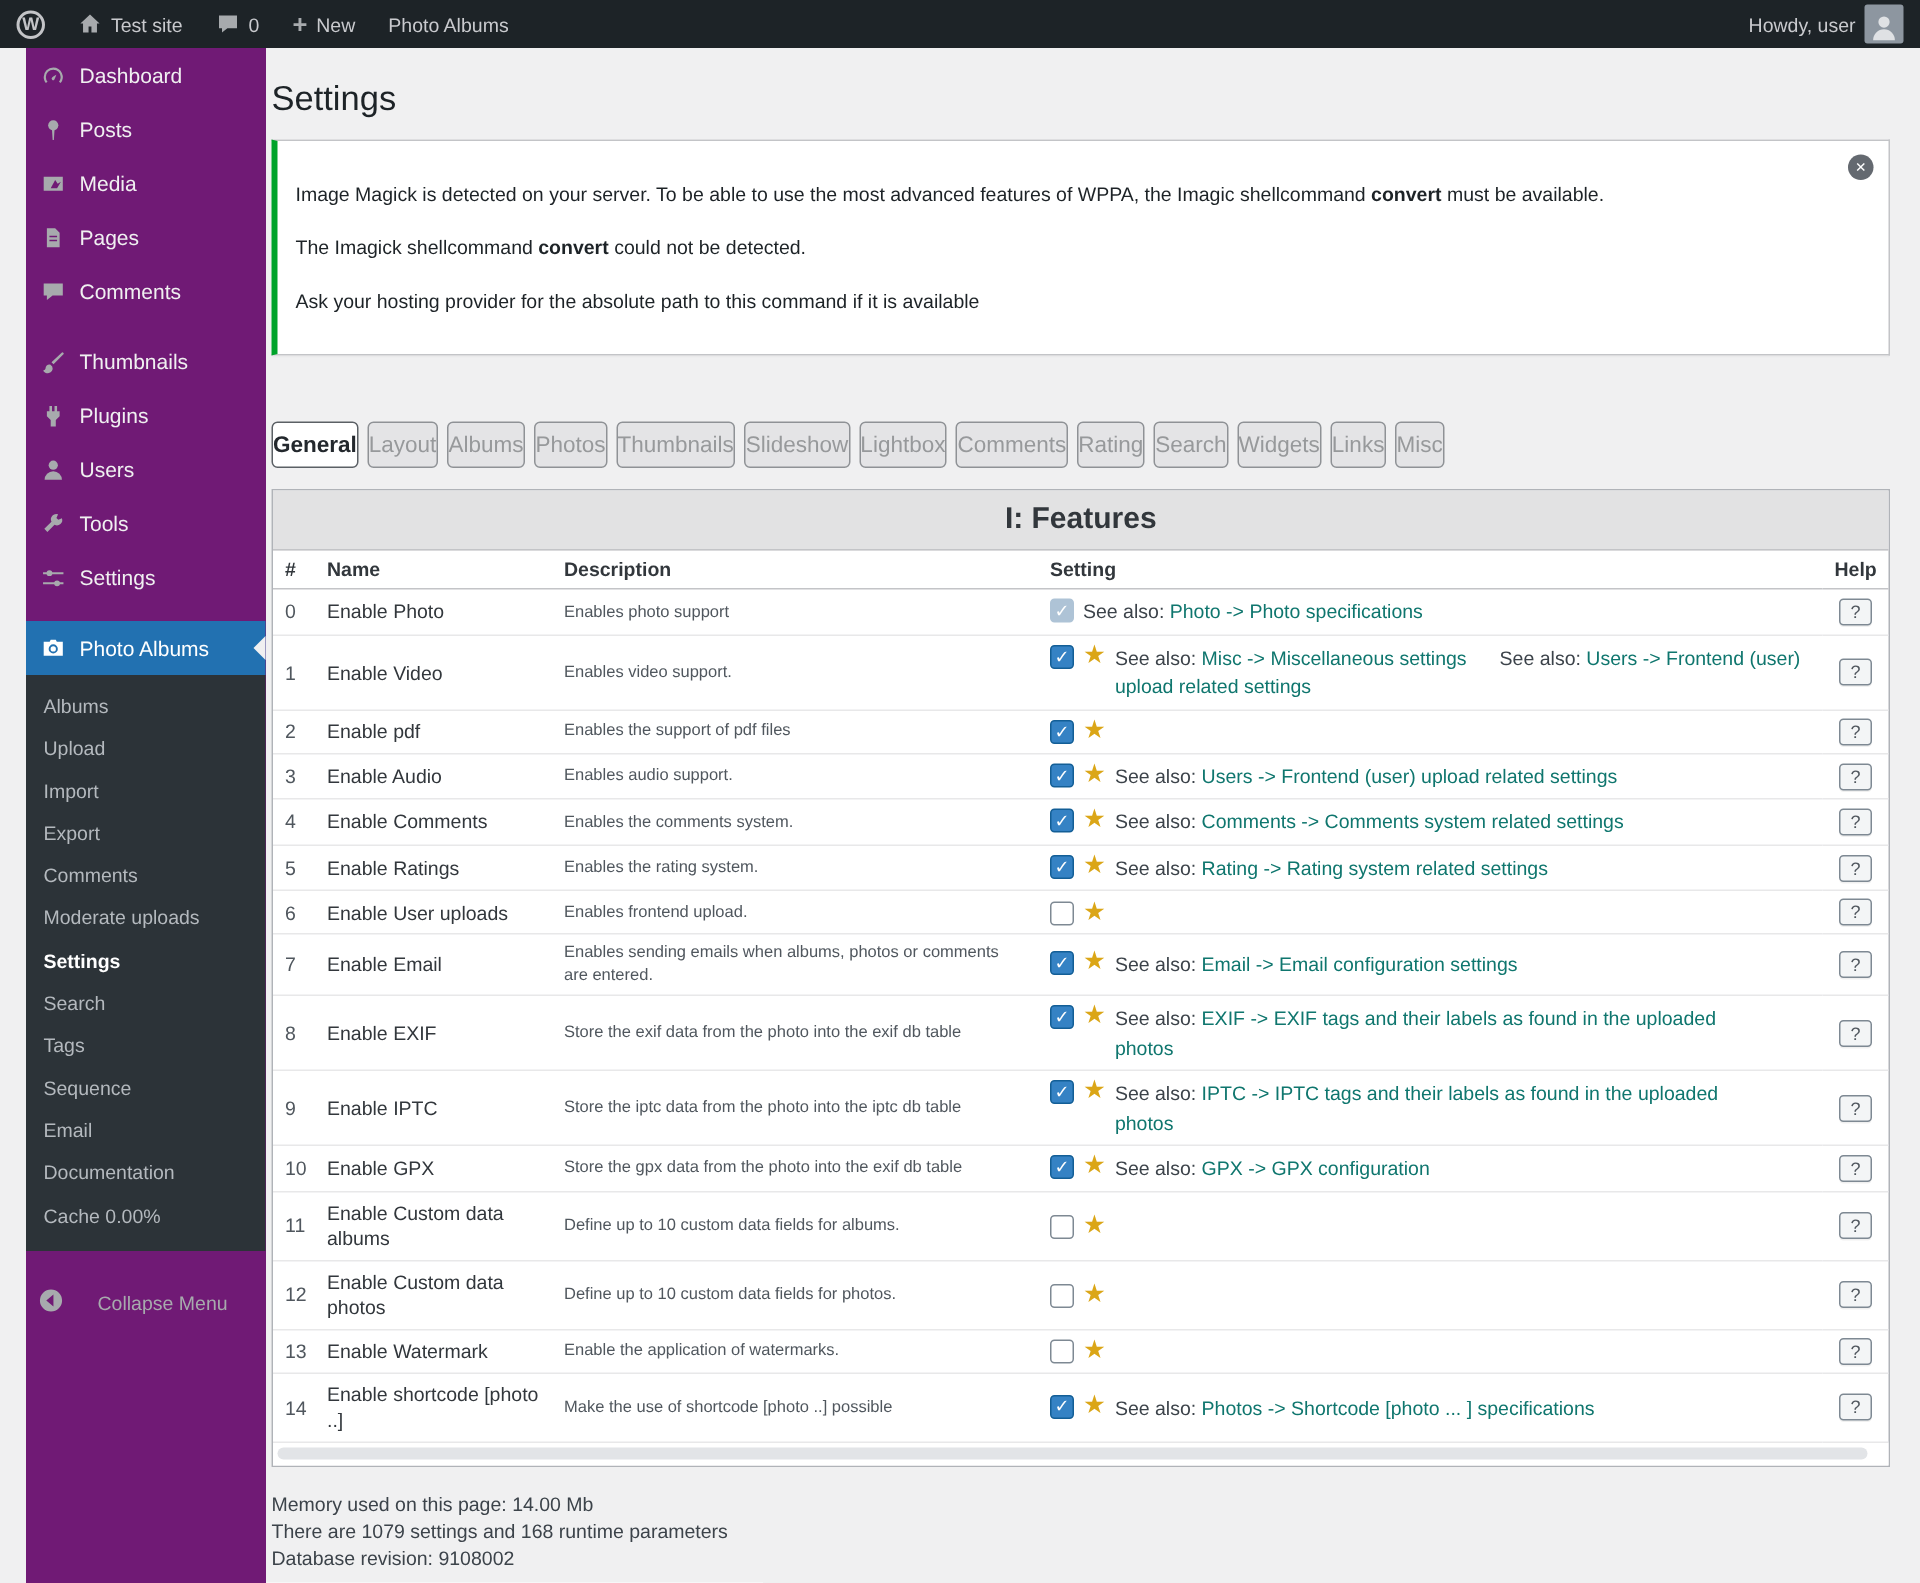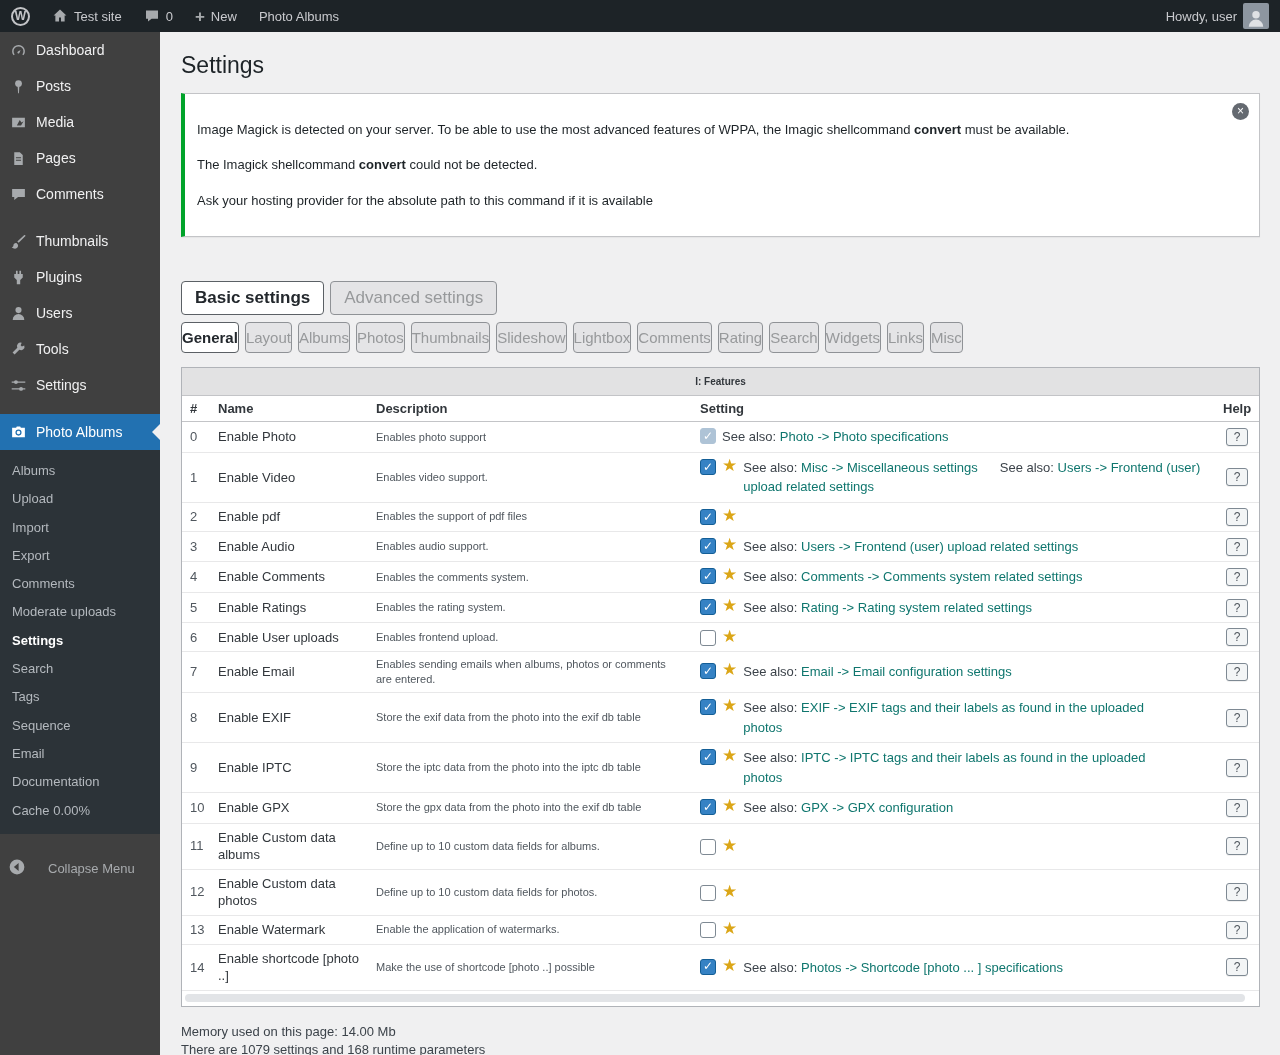--- a/index.html
+++ b/index.html
@@ -12,21 +12,21 @@
   #adminbar{position:fixed;top:0;left:0;right:0;height:32px;background:#1d2327;color:#c9cace;display:flex;justify-content:space-between;z-index:60;font-size:13px}
   .ab-group{display:flex;align-items:stretch}
   .ab-item{display:flex;align-items:center;gap:6px;padding:0 11px;cursor:pointer;white-space:nowrap}
   .ab-icon svg{width:16px;height:16px;fill:#a7aaad;display:block}
   .wp-logo-circle{width:19px;height:19px;border:2px solid #c3c4c7;border-radius:50%;color:#c3c4c7;font-weight:bold;font-size:12px;display:flex;align-items:center;justify-content:center}
   .ab-plus{font-size:17px;font-weight:bold;color:#a7aaad;line-height:1}
   .avatar{width:26px;height:26px;background:#8d96a0;display:flex;align-items:flex-end;justify-content:center;overflow:hidden;border-radius:2px}
   .avatar svg{width:22px;height:22px;fill:#dfe1e4}
 
   
-  #sidebar{position:fixed;top:32px;left:0;bottom:0;width:160px;background:#404040;color:#f0f0f1;z-index:50}
+  #sidebar{position:fixed;top:32px;left:17px;bottom:0;width:160px;background:#701a75;color:#f0f0f1;z-index:50}
   .menu-item{display:flex;align-items:center;gap:8px;padding:8px 8px;min-height:34px;font-size:14px;cursor:pointer;position:relative}
   .menu-icon{width:20px;height:20px;display:flex;align-items:center;justify-content:center;color:#a7aaad;flex:none}
   .menu-icon svg{width:17px;height:17px;fill:currentColor;display:block}
   .menu-label{line-height:1.2}
   .menu-item.active{background:#2271b1;color:#fff}
   .menu-item.active .menu-icon{color:#fff}
   .menu-arrow{position:absolute;right:0;top:50%;margin-top:-8px;width:0;height:0;border:8px solid transparent;border-right-color:#f0f0f1}
   .menu-sep{height:11px}
   .submenu{background:#2c3338;padding:7px 0 9px}
   .submenu-item{padding:7px 12px;font-size:13px;color:#b4b9be;cursor:pointer;line-height:1.1}
@@ -43,21 +43,21 @@
   .dismiss{position:absolute;top:9px;right:10px;width:17px;height:17px;border:none;border-radius:50%;background:#646970;color:#fff;font-size:12px;line-height:16px;text-align:center;cursor:pointer;padding:0}
 
   .main-tabs{display:flex;gap:6px;margin-bottom:7px}
   .sub-tabs{display:flex;flex-wrap:wrap;gap:6px;row-gap:1px;max-width:1000px;margin-bottom:14px}
   .tab{border:1px solid #8f9296;border-radius:4px;background:#e4e4e6;color:#97999b;cursor:pointer}
   .tab.main{font-size:17px;padding:6px 13px}
   .tab.sub{font-size:15px;padding:6px 0}
   .tab.active{background:#fff;color:#23282d;font-weight:bold;border-color:#5b6065}
 
   .table-wrap{border:1px solid #b0b3b8;background:#fff}
-  .table-title{background:#e2e2e3;text-align:center;font-weight:bold;font-size:10px;color:#32373c;padding:8px;border-bottom:1px solid #c3c4c7}
+  .table-title{background:#e2e2e3;text-align:center;font-weight:bold;font-size:20px;color:#32373c;padding:8px;border-bottom:1px solid #c3c4c7}
   table{width:100%;border-collapse:collapse;table-layout:fixed;font-size:13px}
   thead th{text-align:left;font-weight:bold;color:#32373c;padding:5px 8px;border-bottom:1px solid #c3c4c7;font-size:13px}
   th.col-num{width:28px}
   th.col-name{width:158px}
   th.col-desc{width:324px}
   th.col-help{width:44px}
   tbody td{padding:5px 8px;border-bottom:1px solid #e8e8e9;vertical-align:middle;color:#3c434a;line-height:1.35}
   td.num{color:#50575e}
   td.name{color:#32373c}
   td.desc{font-size:11px;color:#50575e}
@@ -247,24 +247,20 @@
 <div id="content">
   <h1>Settings</h1>
 
   <div class="notice">
     <p><span>Image Magick is detected on your server. To be able to use the most advanced features of WPPA, the Imagic shellcommand </span><strong>convert</strong><span> must be available.</span></p>
     <p><span>The Imagick shellcommand </span><strong>convert</strong><span> could not be detected.</span></p>
     <p><span>Ask your hosting provider for the absolute path to this command if it is available</span></p>
     <button class="dismiss"><span>×</span></button>
   </div>
 
-  <div class="main-tabs" id="main-tabs">
-      <button class="tab main active">Basic settings</button>
-      <button class="tab main">Advanced settings</button>
-    </div>
   <div class="sub-tabs" id="sub-tabs">
       <button class="tab sub active">General</button>
       <button class="tab sub">Layout</button>
       <button class="tab sub">Albums</button>
       <button class="tab sub">Photos</button>
       <button class="tab sub">Thumbnails</button>
       <button class="tab sub">Slideshow</button>
       <button class="tab sub">Lightbox</button>
       <button class="tab sub">Comments</button>
       <button class="tab sub">Rating</button>

